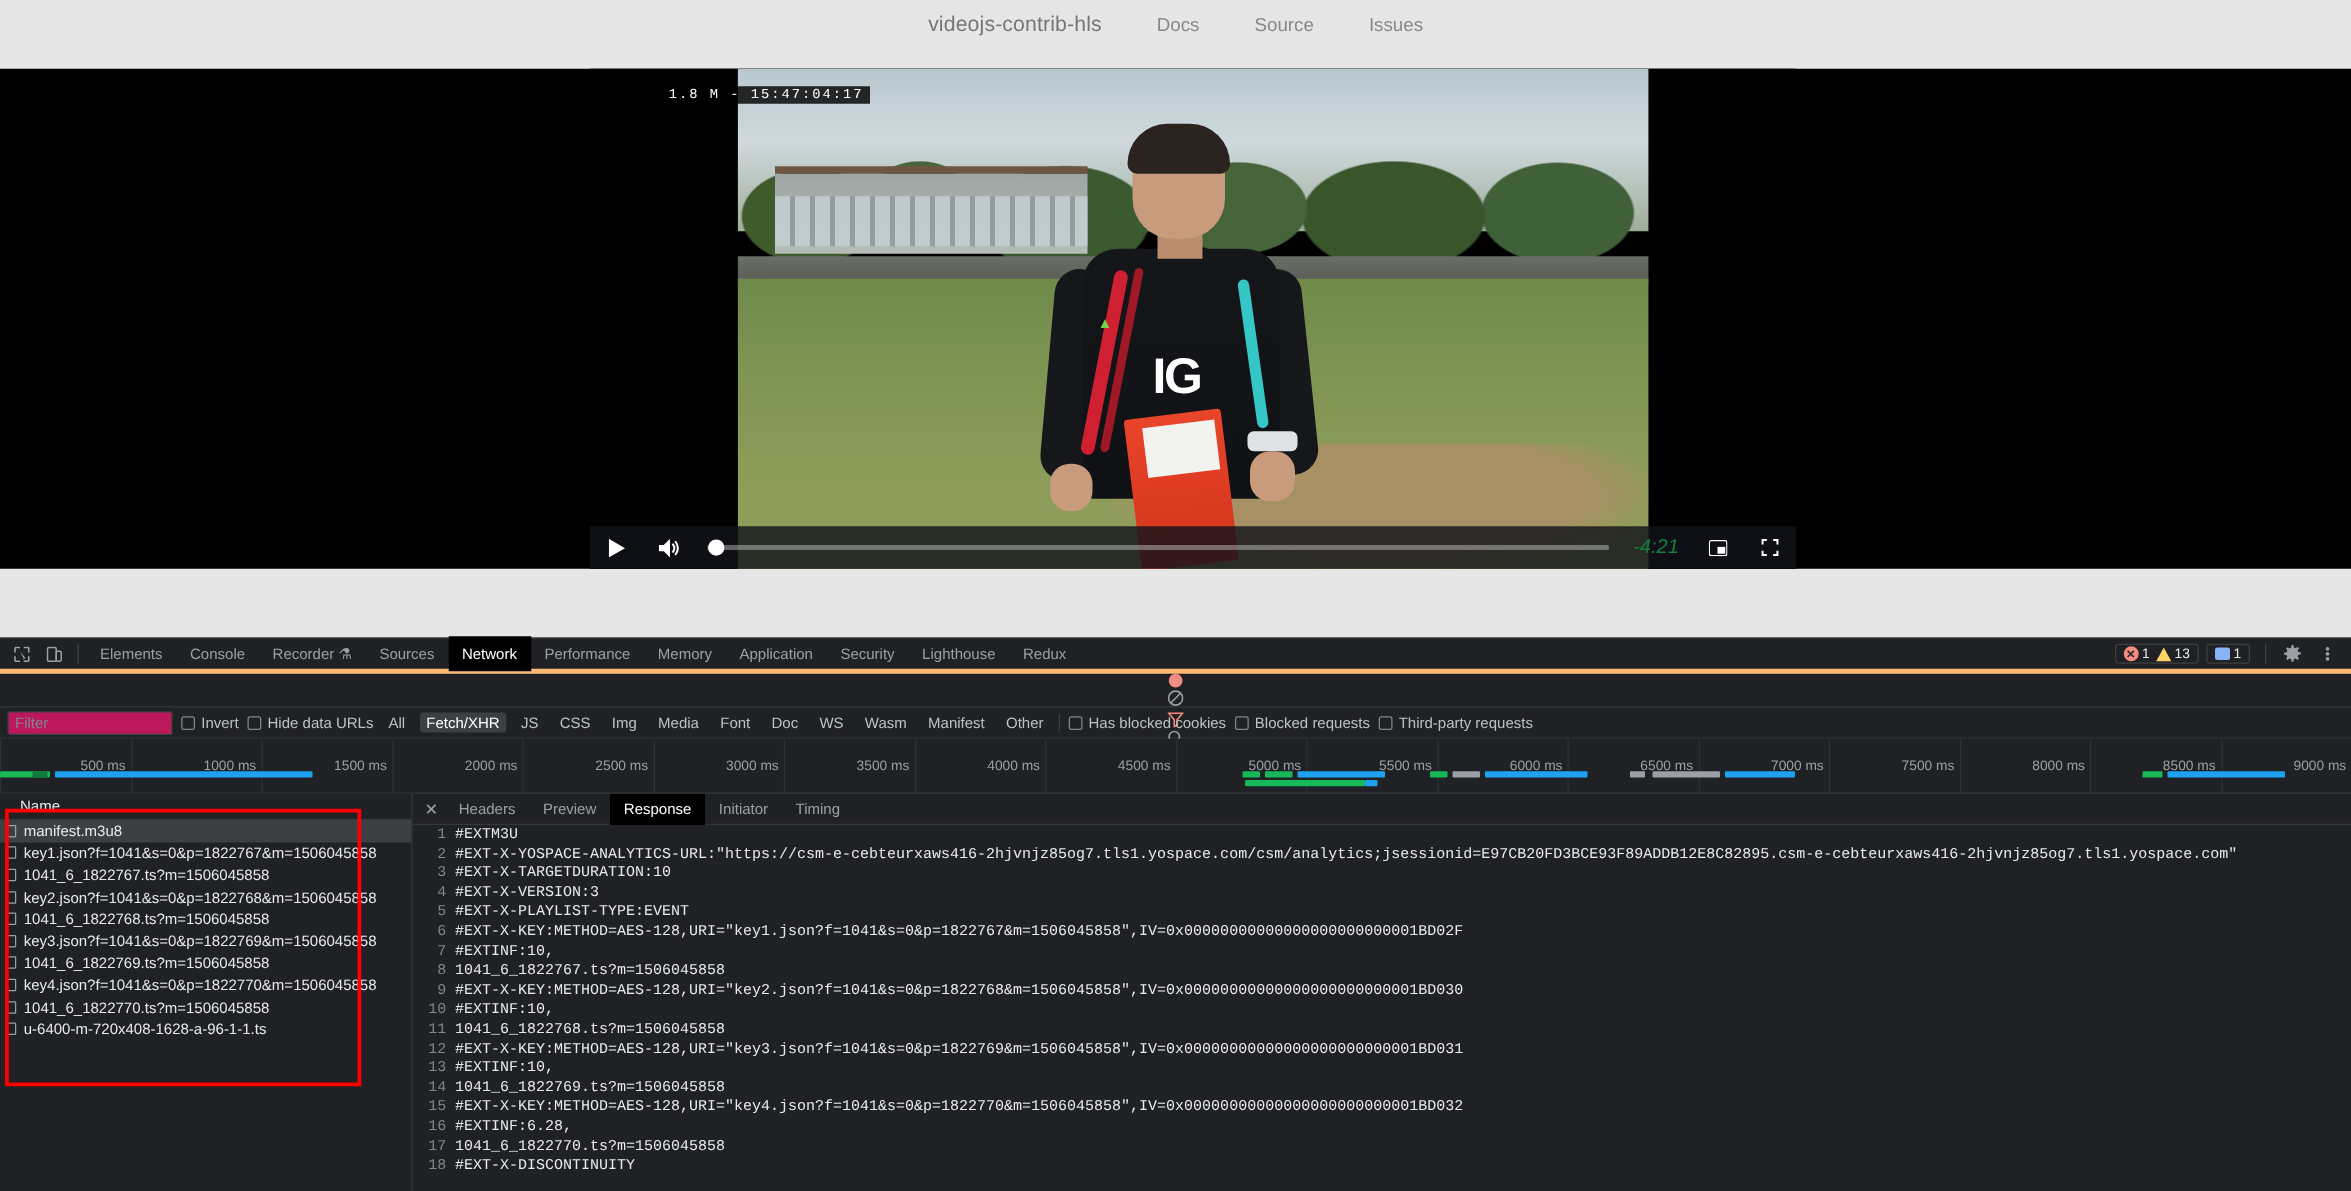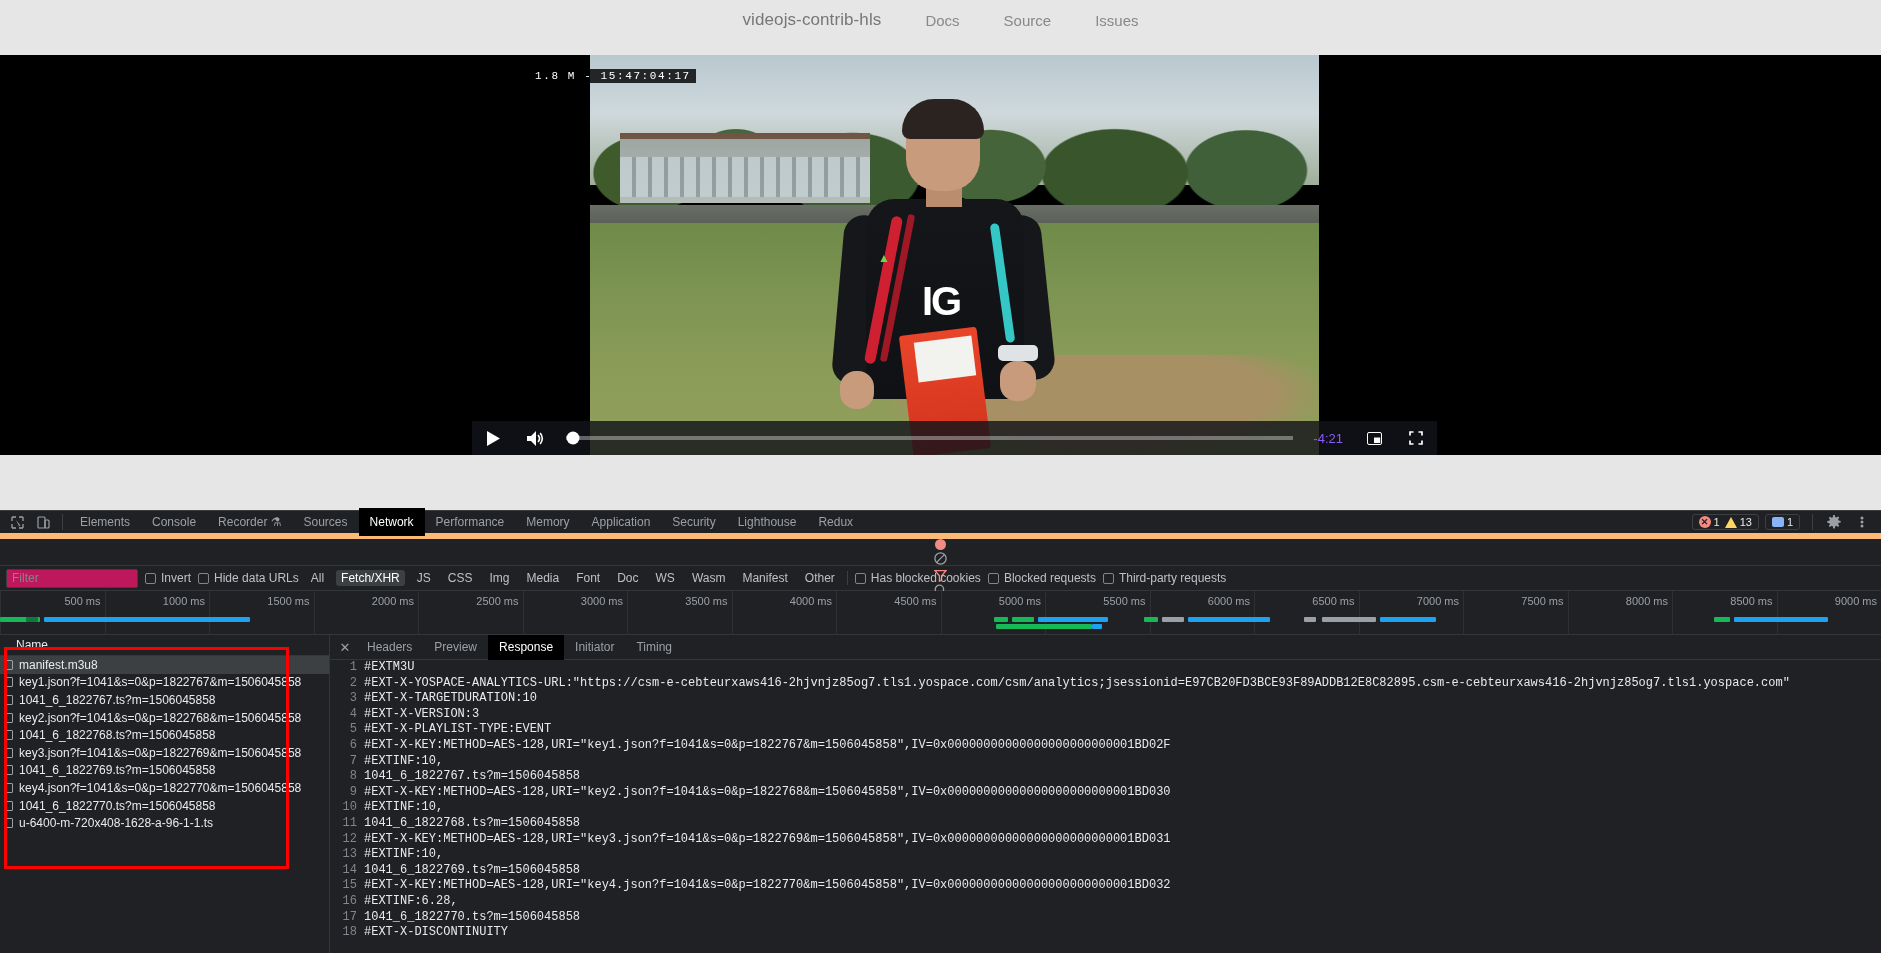--- a/index.html
+++ b/index.html
@@ -128,21 +128,21 @@
   }
   .vjs-progress {
     flex: 1; height: 34px; display: flex; align-items: center; padding: 0 10px;
     position: relative;
   }
   .vjs-track { width: 100%; height: 4px; background: rgba(255,255,255,.35); position: relative; }
   .vjs-knob {
     position: absolute; left: 0; top: 50%; transform: translate(-50%,-50%);
     width: 13px; height: 13px; border-radius: 50%; background: #fff;
   }
-  .vjs-time { color: #8b5cf6; font-size: 13px; padding: 0 10px; white-space: nowrap; }
+  .vjs-time { color: #15803d; font-size: 16px; padding: 0 10px; white-space: nowrap; font-style: italic; }
 
   
   .url-row {
     position: absolute; left: 0; top: 470px; width: 1881px; height: 40px;
     display: flex; align-items: center; justify-content: center; gap: 8px;
     background: #f5fafd;
   }
   .url-label { font-size: 14px; font-weight: 700; color: #222; }
   .url-input {
     width: 440px; height: 26px; padding: 0 7px;
@@ -157,21 +157,21 @@
   
   .devtools {
     position: absolute; left: 0; top: 510px; width: 1881px; height: 443px;
     background: #202124; color: #e8eaed;
     font-size: 12px;
     border-top: 1px solid #3a3c40;
   }
 
   .dt-tabbar {
     height: 28px; display: flex; align-items: center;
-    background: #202124; border-bottom: 6px solid #fdba74;
+    background: #202124; border-bottom: 4px solid #fdba74;
     padding-left: 4px;
   }
   .dt-iconbtn {
     width: 26px; height: 26px; display: flex; align-items: center; justify-content: center;
     color: #9aa0a6; cursor: pointer;
   }
   .dt-sep { width: 1px; height: 16px; background: #3c4043; margin: 0 6px; }
   .dt-tab {
     padding: 0 11px; height: 28px; line-height: 28px;
     color: #9aa0a6; font-size: 12px; cursor: pointer; white-space: nowrap;
@@ -215,21 +215,21 @@
   
   .overview {
     height: 44px; position: relative; border-bottom: 1px solid #35363a;
     background: #202124; overflow: hidden;
   }
   .ov-tick {
     position: absolute; top: 0; height: 44px;
     border-left: 1px solid #2e3033;
   }
   .ov-tick span {
-    position: absolute; right: 4px; top: 4px; font-size: 11px; color: #9aa0a6; white-space: nowrap;
+    position: absolute; right: 4px; top: 16px; font-size: 11px; color: #9aa0a6; white-space: nowrap;
   }
   .ov-bar { position: absolute; height: 5px; border-radius: 1px; }
 
   
   .split { display: flex; height: 322px; }
   .req-panel { width: 330px; position: relative; border-right: 1px solid #35363a; background: #202124; }
   .req-head {
     height: 21px; line-height: 21px; padding-left: 20px;
     font-size: 12px; color: #e8eaed; border-bottom: 1px solid #35363a;
     overflow: hidden;

